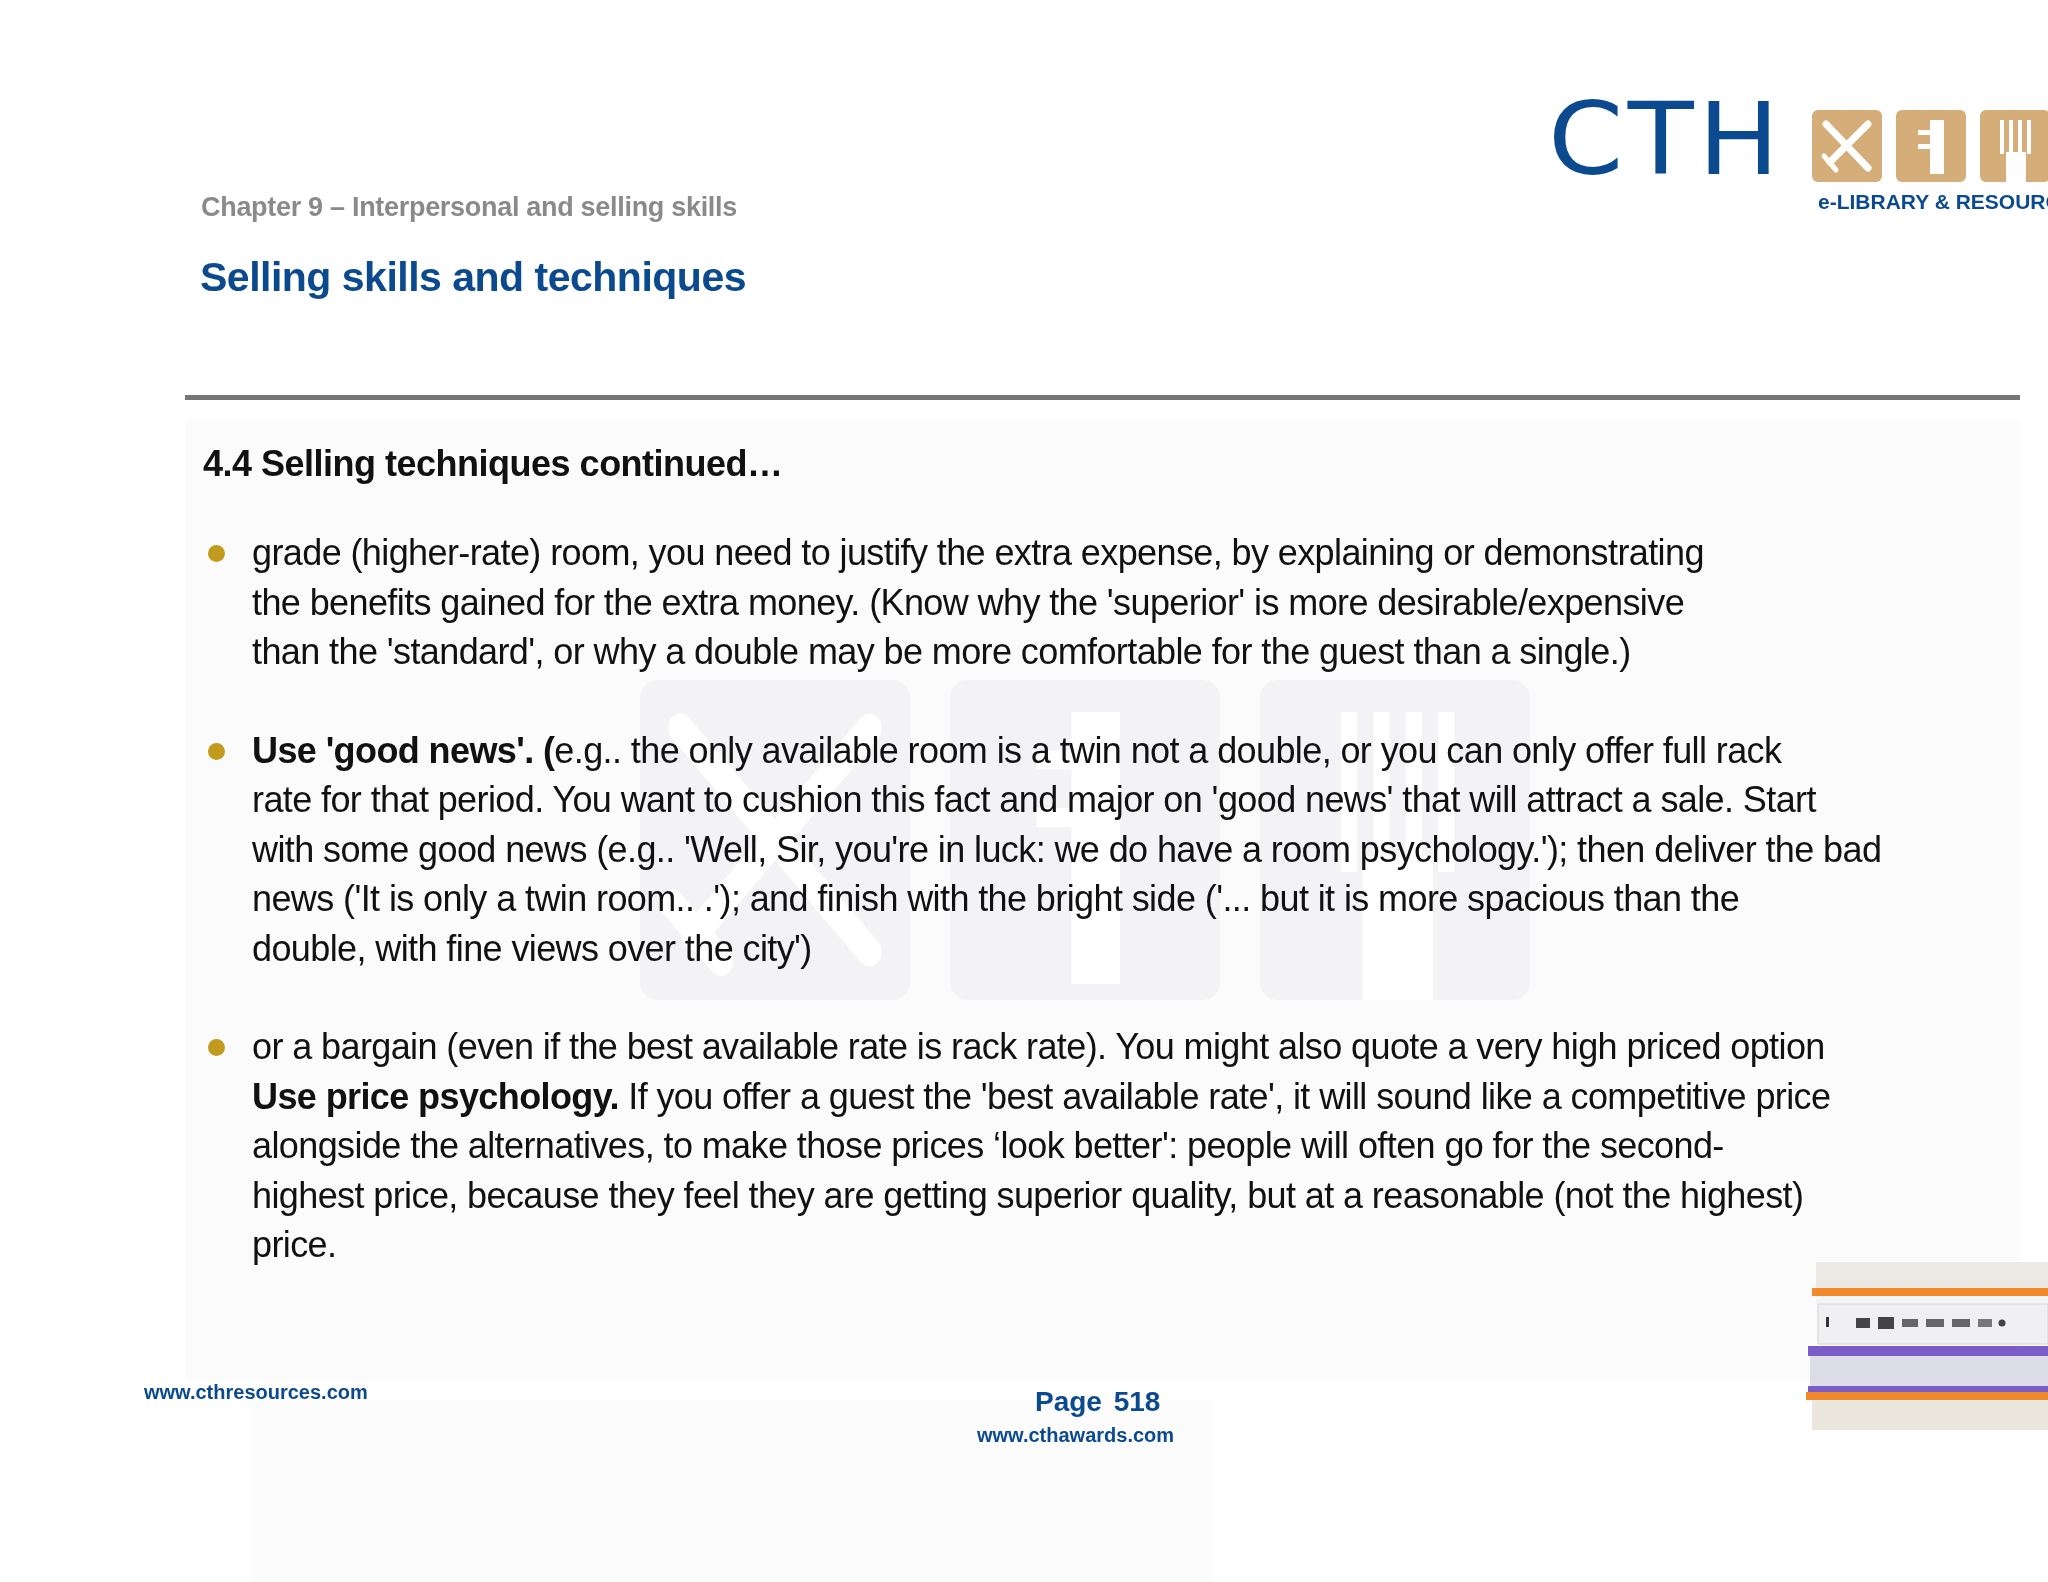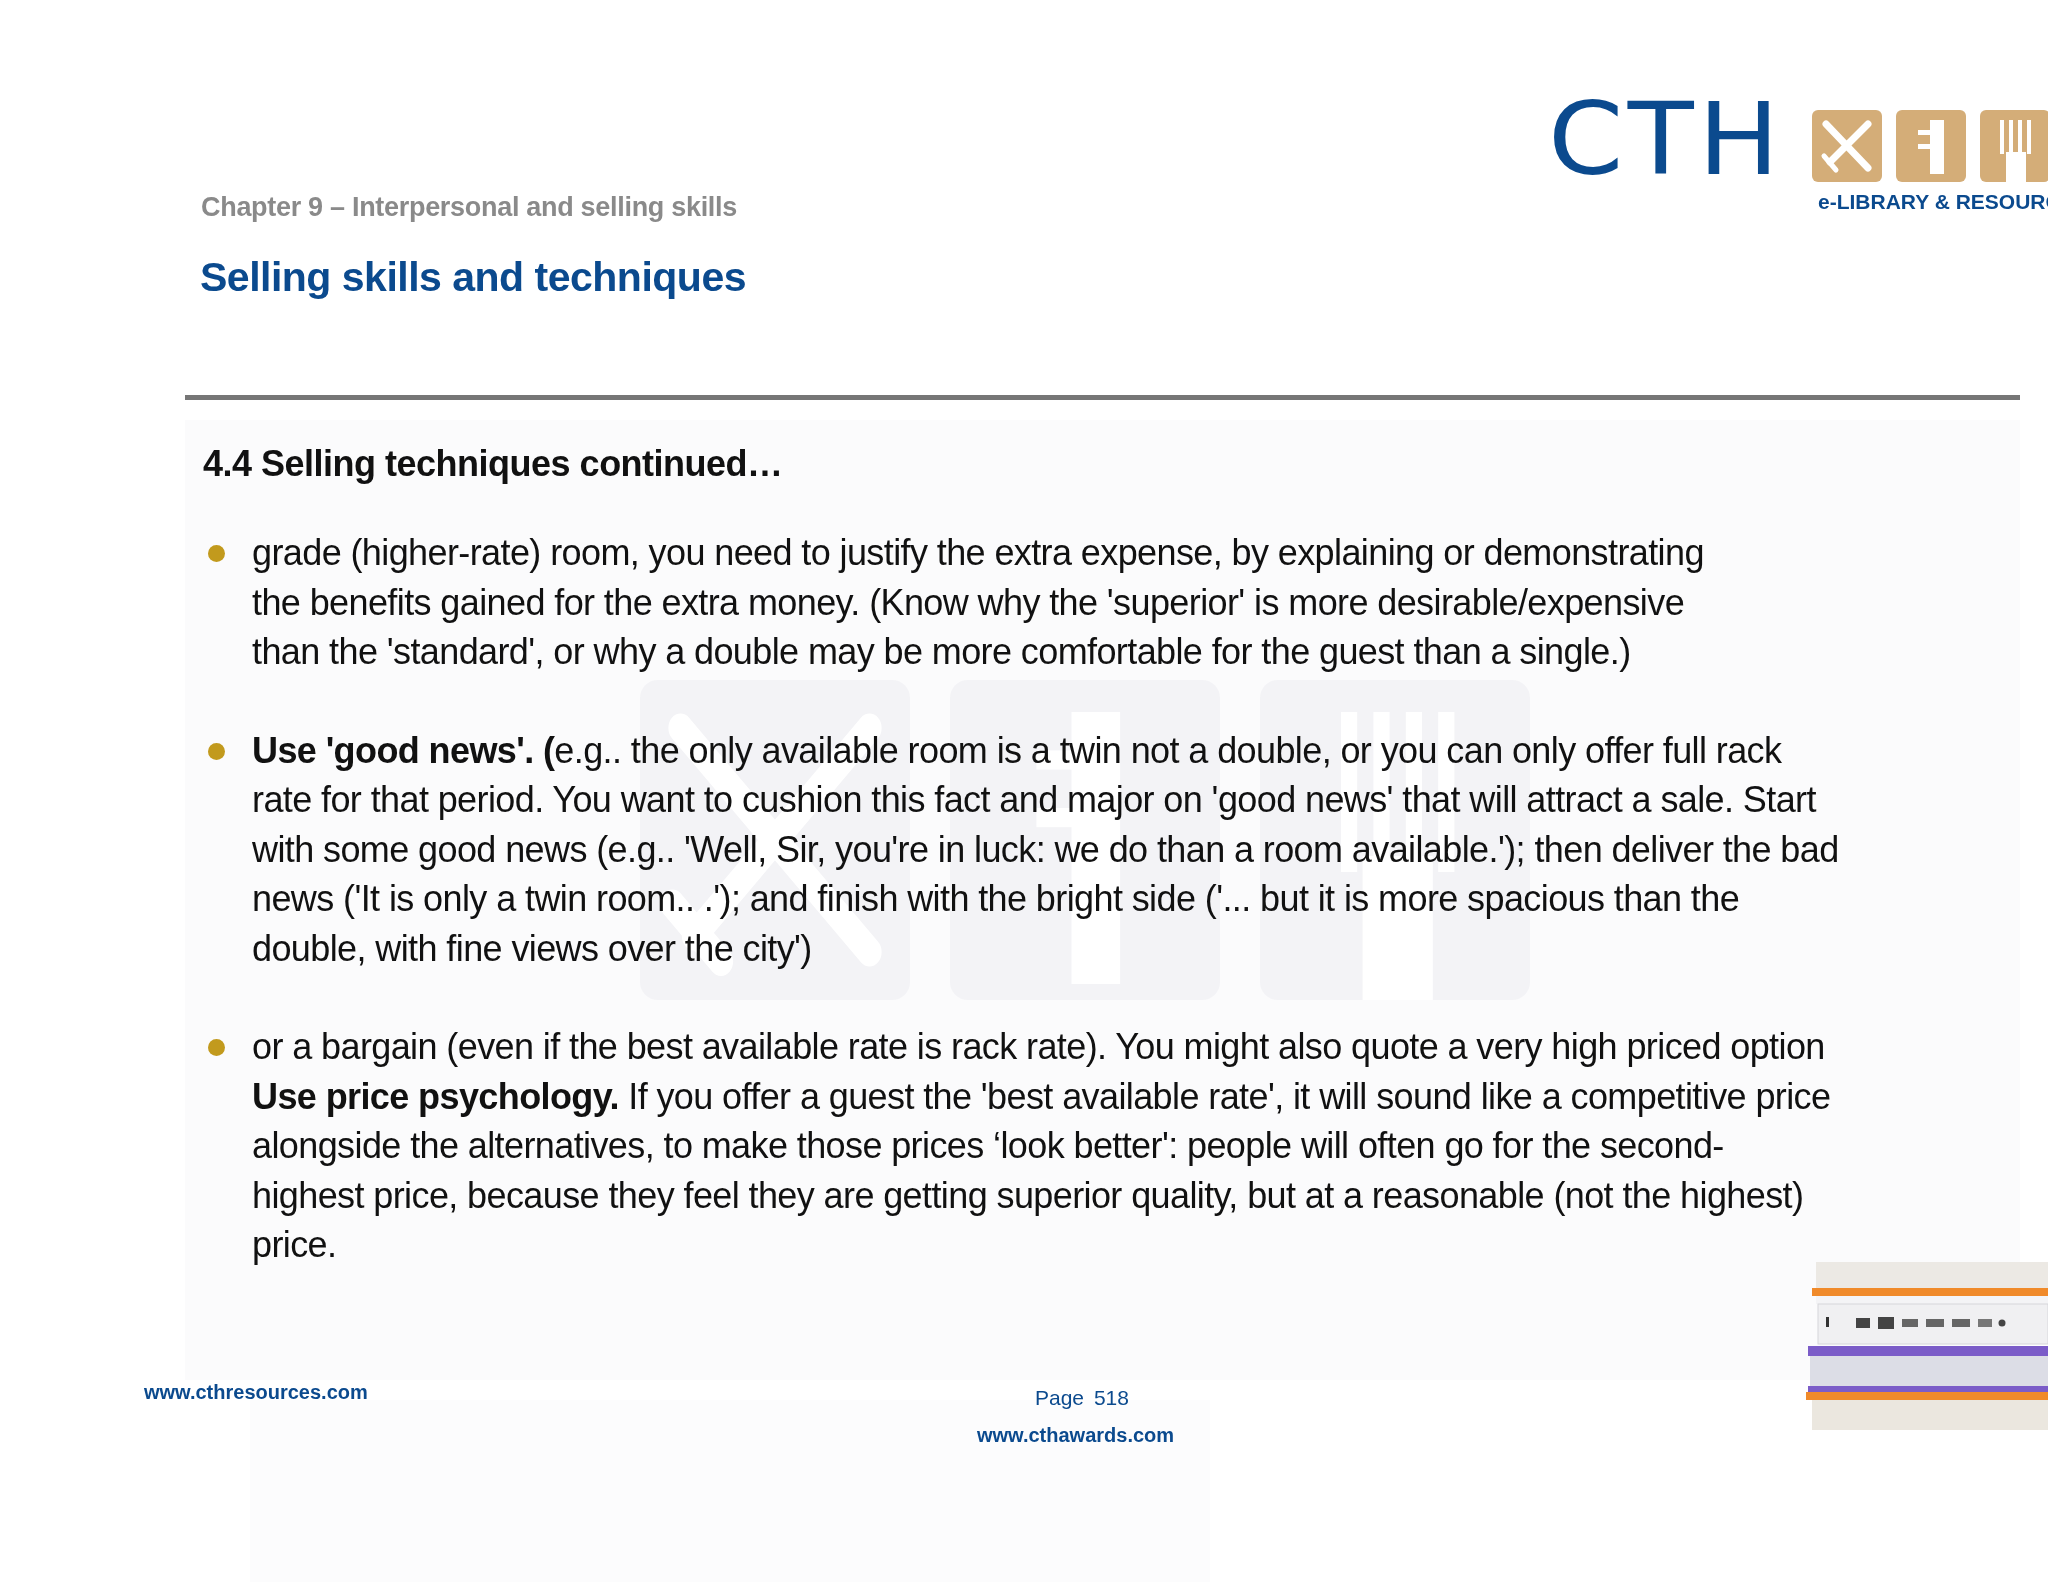--- a/index.html
+++ b/index.html
@@ -176,22 +176,22 @@
       top: 1381px;
       font-size: 20px;
       font-weight: bold;
       color: #0b4a8e;
       white-space: nowrap;
     }
     .footer-page {
       position: absolute;
       left: 1035px;
       top: 1386px;
-      font-size: 21px;
-      font-weight: normal;
+      font-size: 28px;
+      font-weight: bold;
       color: #0b4a8e;
       white-space: nowrap;
       word-spacing: 4px;
     }
     .footer-right {
       position: absolute;
       left: 977px;
       top: 1424px;
       font-size: 20px;
       font-weight: bold;
@@ -269,21 +269,21 @@
   <li class="bullet">
     <span class="bullet-dot"></span>
     <span class="bullet-line">grade (higher-rate) room, you need to justify the extra expense, by explaining or demonstrating</span>
     <span class="bullet-line">the benefits gained for the extra money. (Know why the 'superior' is more desirable/expensive</span>
     <span class="bullet-line">than the 'standard', or why a double may be more comfortable for the guest than a single.)</span>
   </li>
   <li class="bullet">
     <span class="bullet-dot"></span>
     <span class="bullet-line"><span class="bullet-lead">Use 'good news'. (</span><span>e.g.. the only available room is a twin   not a double, or you can only offer full rack</span></span>
     <span class="bullet-line">rate for that period. You want to cushion this fact and major on 'good news' that will attract a sale. Start</span>
-    <span class="bullet-line">with some good news (e.g.. 'Well, Sir, you're in luck: we do than a room available.'); then deliver the bad</span>
+    <span class="bullet-line">with some good news (e.g.. 'Well, Sir, you're in luck: we do have a room psychology.'); then deliver the bad</span>
     <span class="bullet-line">news ('It is only a twin room.. .'); and finish with the bright side ('... but it is more spacious than the</span>
     <span class="bullet-line">double, with fine views over the city')</span>
   </li>
   <li class="bullet">
     <span class="bullet-dot"></span>
     <span class="bullet-line">or a bargain (even if the best available rate is rack rate). You might also quote a very high priced option</span>
     <span class="bullet-line"><span class="bullet-lead">Use price psychology.</span><span> If you offer a guest the 'best available rate', it will sound like a competitive price</span></span>
     <span class="bullet-line">alongside the alternatives, to make those prices ‘look better': people will often go for the second-</span>
     <span class="bullet-line">highest price, because they feel they are getting superior  quality, but at a reasonable (not the highest)</span>
     <span class="bullet-line">price.</span>

